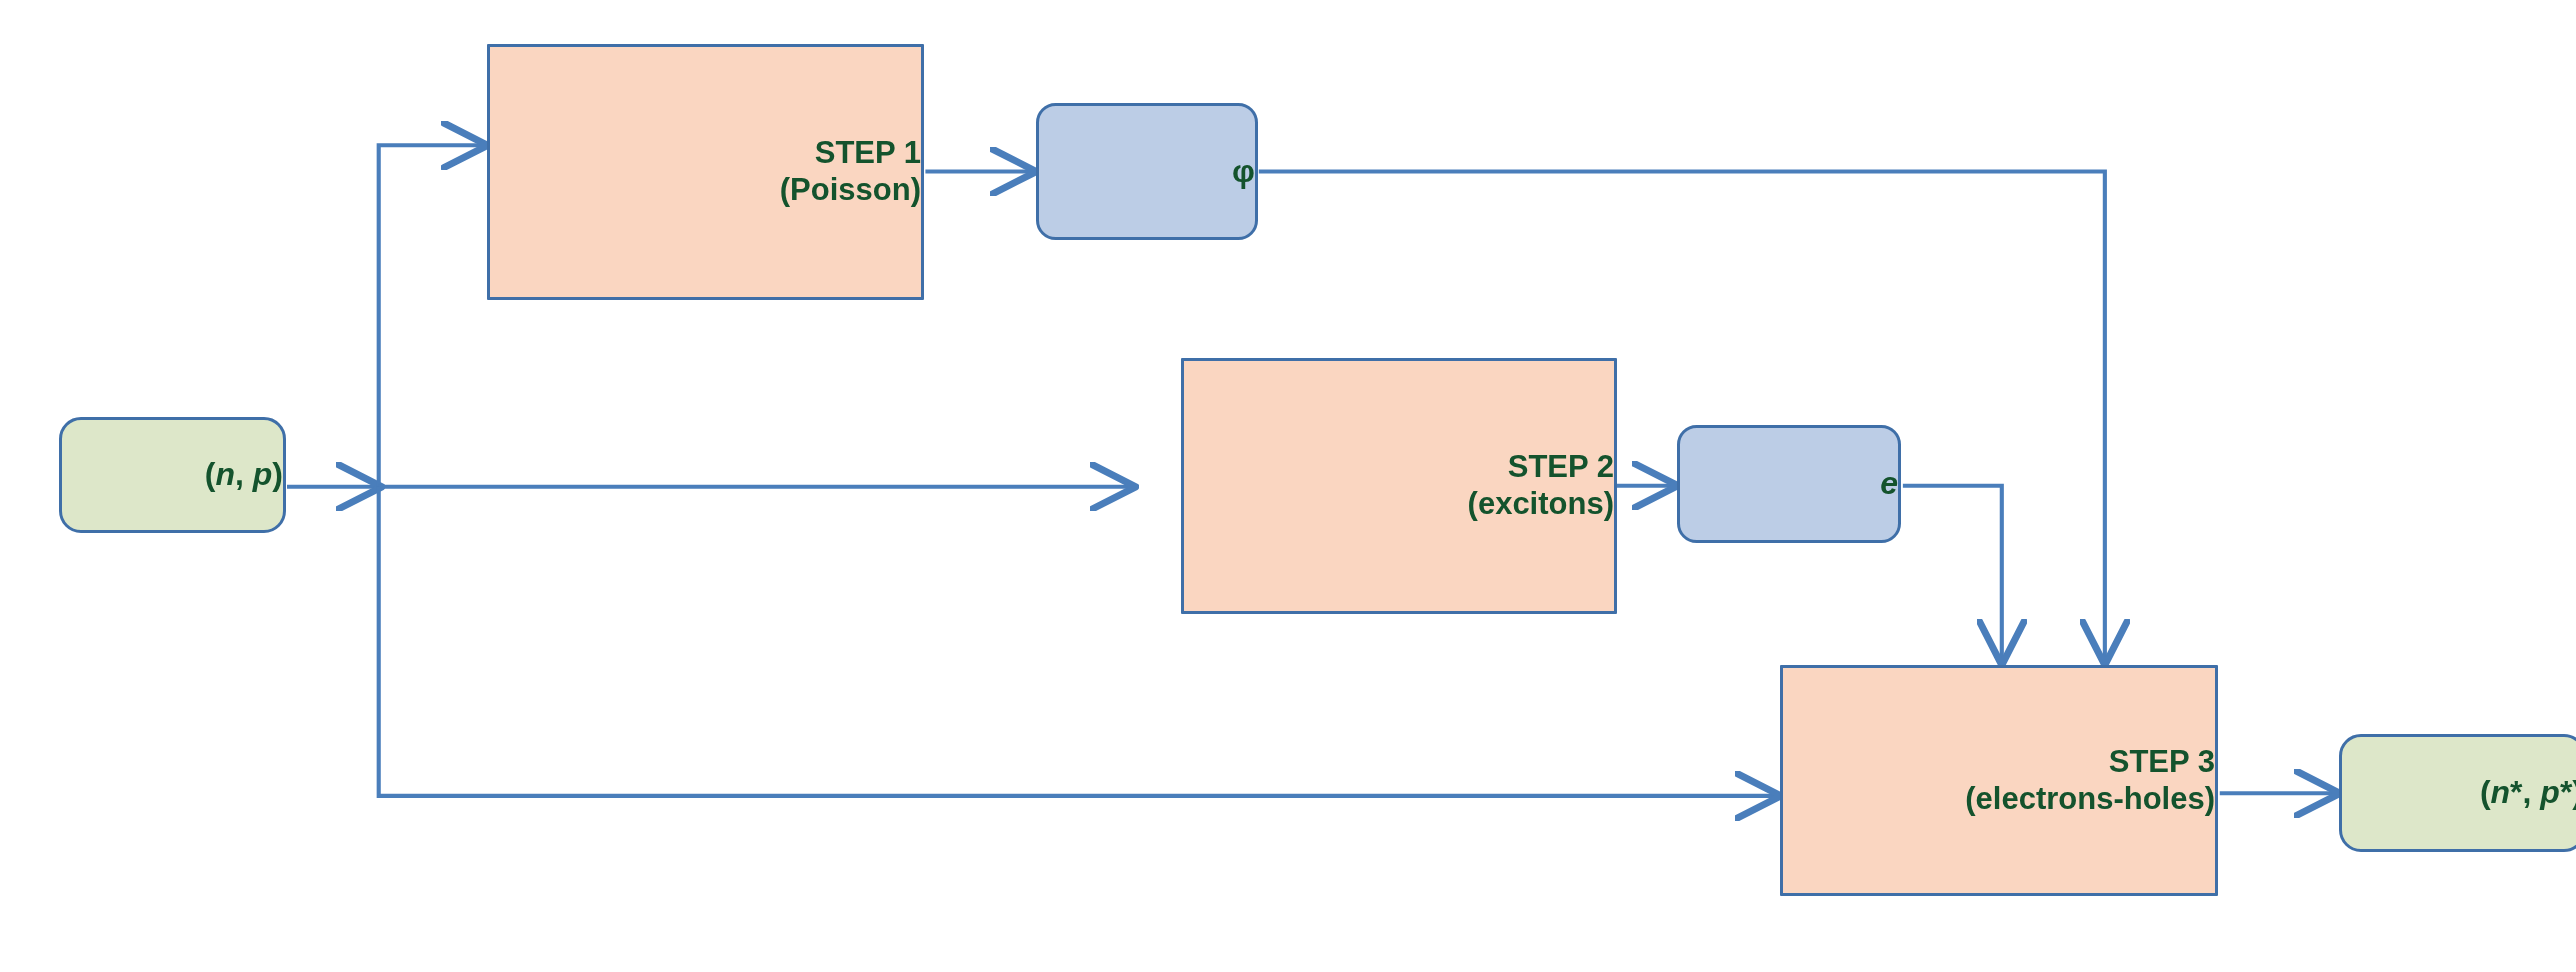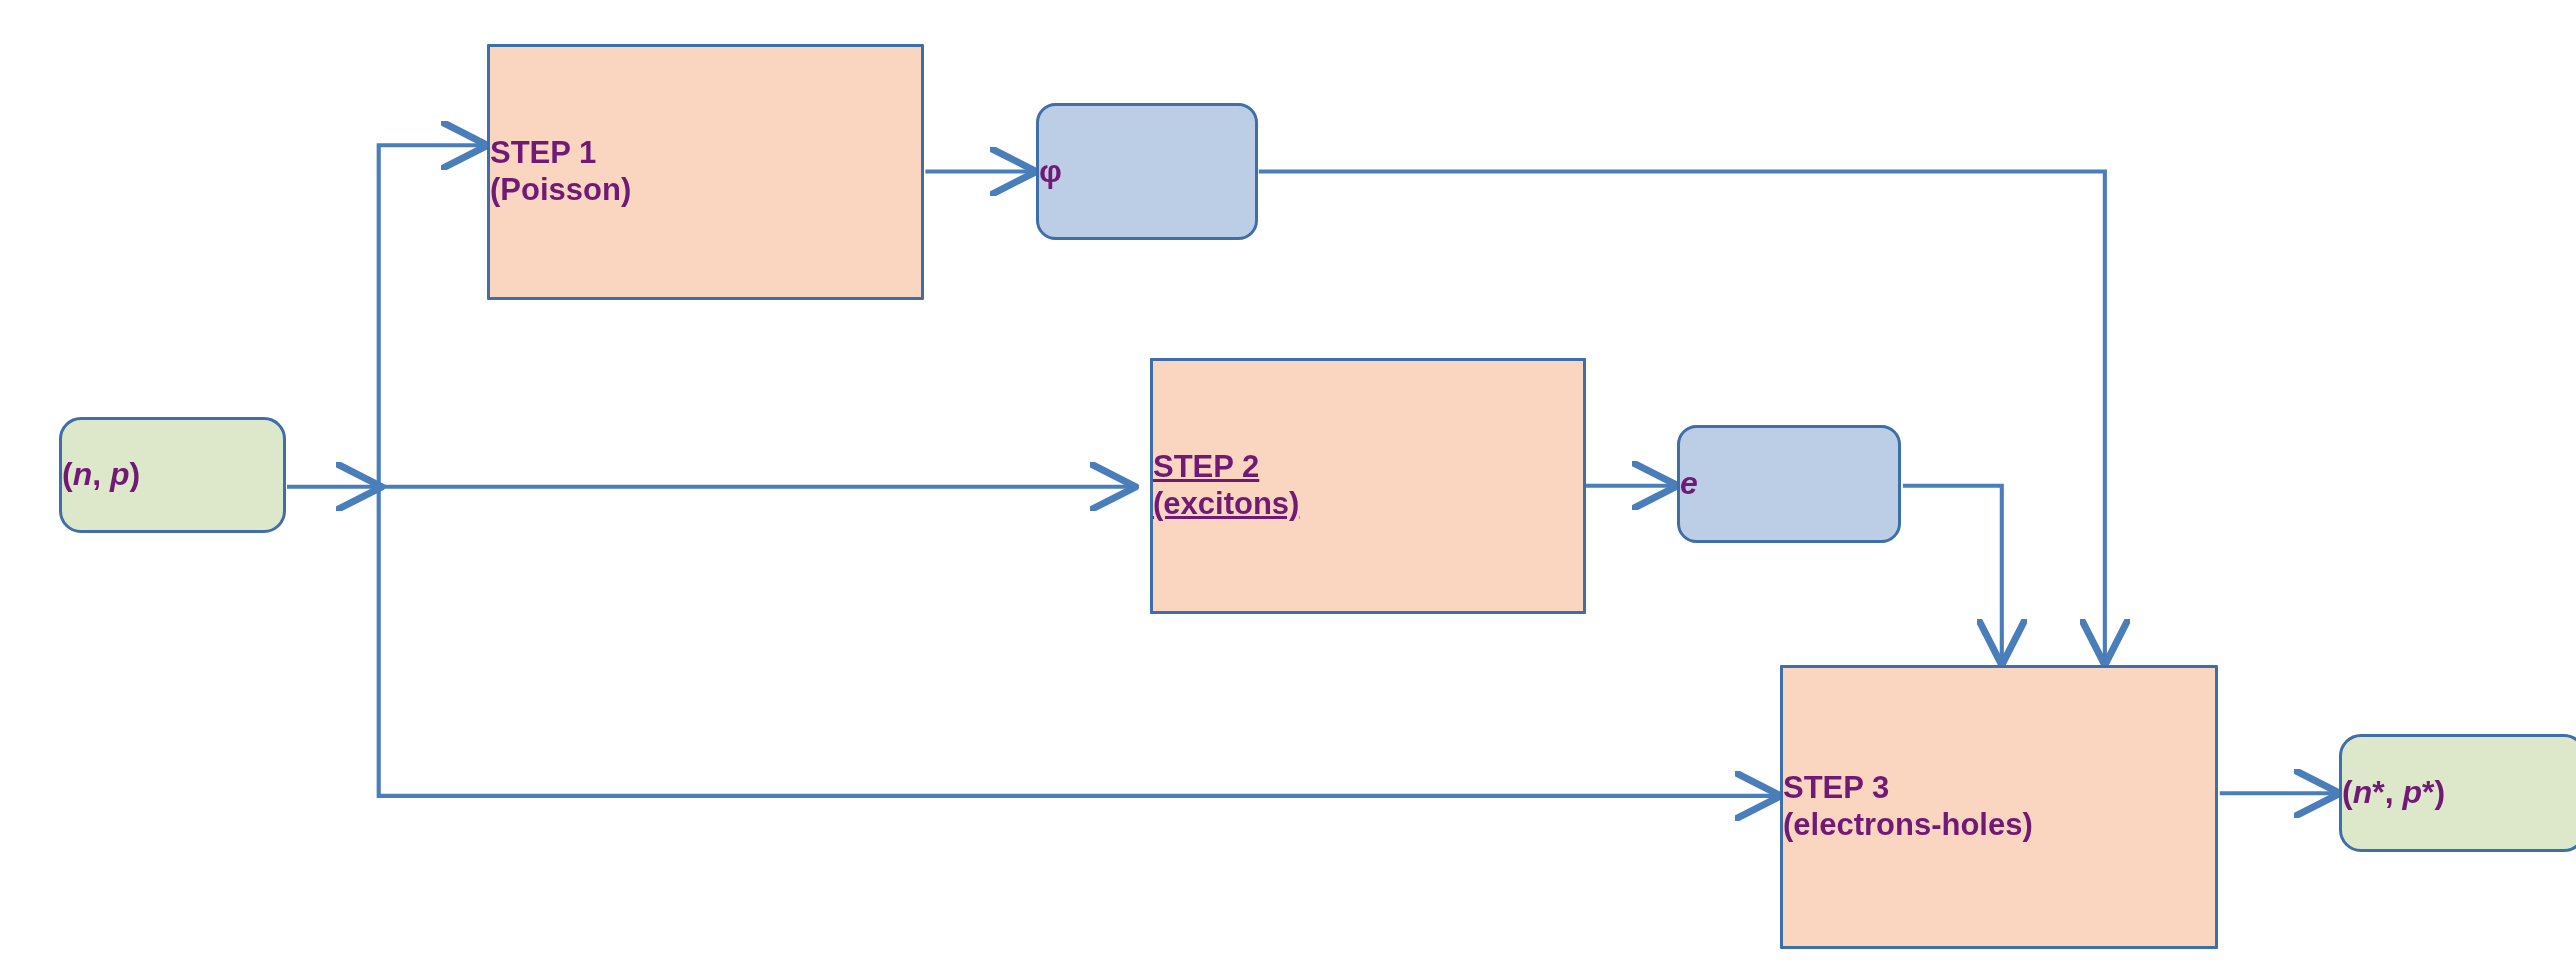--- a/index.html
+++ b/index.html
@@ -24,24 +24,24 @@
     top: 0;
     width: 2633px;
     height: 972px;
     pointer-events: none;
   }
   .node {
     position: absolute;
     box-sizing: border-box;
     display: flex;
     flex-direction: column;
-    align-items: flex-start;
+    align-items: flex-end;
     justify-content: center;
     text-align: center;
-    color: #701a75;
+    color: #14532d;
     line-height: 1.18;
     z-index: 5;
   }
   .node-proc {
     background: #FAD6C1;
     border: 3.6px solid #3F6FA8;
     border-radius: 1px;
     font-weight: bold;
   }
   .node-var-blue {
@@ -100,30 +100,30 @@
 
   <div class="node node-proc" style="left:487px; top:44px; width:437px; height:256px; font-size:31px;">
     <span class="line1">STEP 1</span>
     <span class="line2">(Poisson)</span>
   </div>
 
   <div class="node node-var-blue" style="left:1036px; top:103px; width:222px; height:137px; font-size:32px;">
     <span class="line1">φ</span>
   </div>
 
-  <div class="node node-proc" style="left:1150px; top:358px; width:436px; height:256px; font-size:31px;text-decoration:underline;">
+  <div class="node node-proc" style="left:1181px; top:358px; width:436px; height:256px; font-size:31px;">
     <span class="line1">STEP 2</span>
     <span class="line2">(excitons)</span>
   </div>
 
   <div class="node node-var-blue" style="left:1677px; top:425px; width:224px; height:118px; font-size:32px;">
     <span class="line1 ital">e</span>
   </div>
 
-  <div class="node node-proc" style="left:1780px; top:665px; width:438px; height:284px; font-size:31px;">
+  <div class="node node-proc" style="left:1780px; top:665px; width:438px; height:231px; font-size:31px;">
     <span class="line1">STEP 3</span>
     <span class="line2">(electrons-holes)</span>
   </div>
 
   <div class="node node-var-green" style="left:2339px; top:734px; width:247px; height:118px; font-size:32px;">
     <span class="line1">(<span class="ital">n</span>*, <span class="ital">p</span>*)</span>
   </div>
 
 </div>
 

